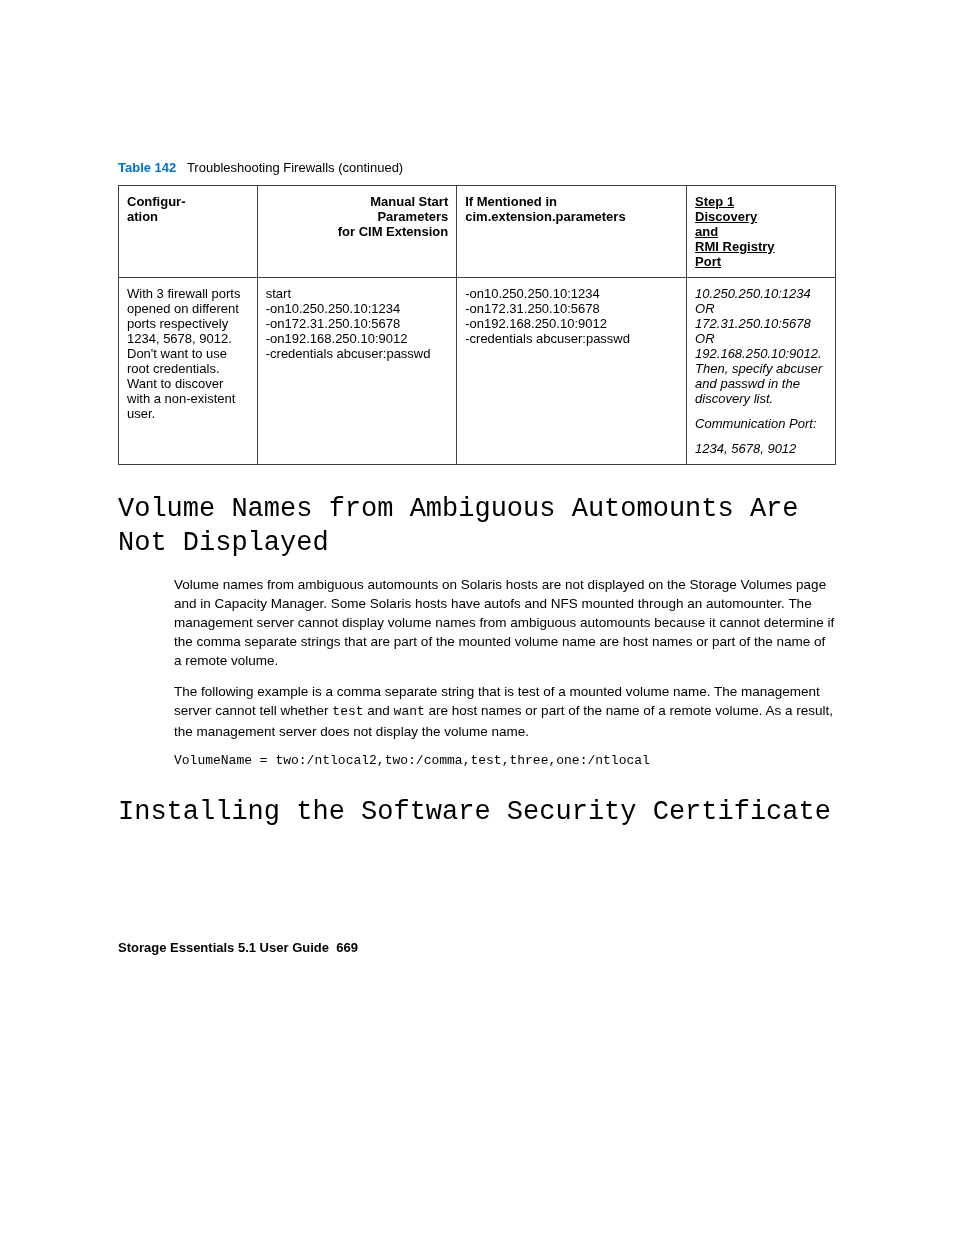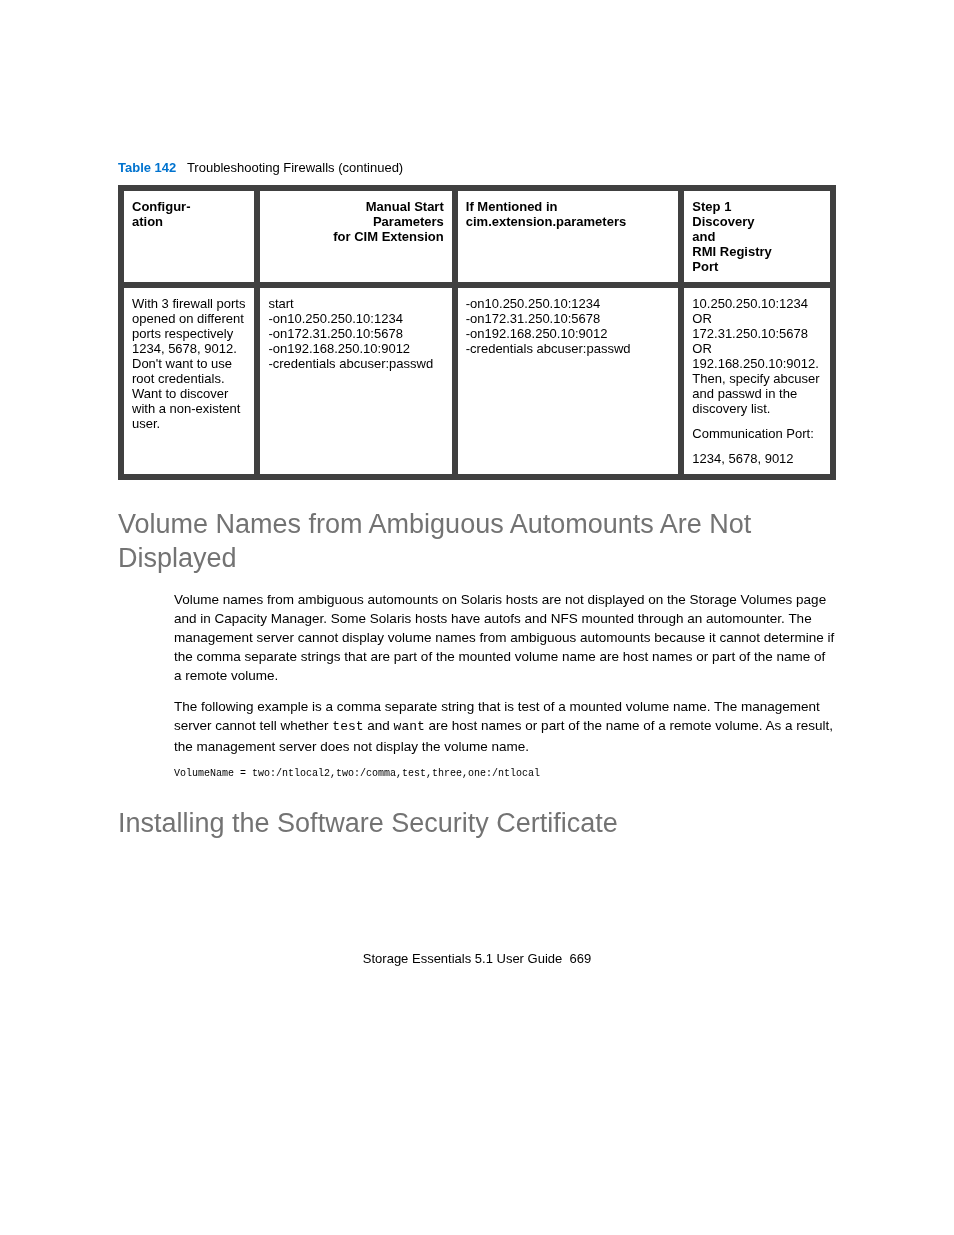--- a/index.html
+++ b/index.html
@@ -22,63 +22,64 @@
     color: #0073cf;
     font-weight: bold;
   }
   table.tf {
     width: 100%;
     border-collapse: collapse;
     border: 1.5px solid #000;
     font-size: 13px;
   }
   table.tf th, table.tf td {
-    border: 6px solid #404040;
+    border: 1px solid #404040;
     padding: 8px 8px;
     vertical-align: top;
     text-align: left;
   }
   table.tf th {
     font-weight: bold;
   }
   .col1 { width: 120px; }
   .col2 { width: 180px; }
   .col3 { width: 210px; }
   .col4 { width: 130px; }
-  td .para { margin-top: 10px; }
+  td .para { margin-top: 10px; font-style: italic; }
   td .para:first-child { margin-top: 0; }
   h2.section {
-    font-family: Liberation Sans, sans-serif;
+    font-family: Liberation Mono, monospace;
     font-weight: 300;
-    color: #737373;
+    color: #000000;
     font-size: 27px;
     line-height: 1.25;
     margin: 28px 0 14px 0;
   }
   .body-text {
     margin-left: 56px;
     font-size: 13.5px;
     line-height: 1.42;
   }
   .body-text p { margin: 0 0 12px 0; }
   .mono {
     font-family: "Courier New", monospace;
     font-size: 13px;
     margin-top: 16px;
   }
   .code-block {
     font-family: "Courier New", monospace;
-    font-size: 10px;
+    font-size: 13px;
     margin: 4px 0 6px 56px;
     white-space: pre;
   }
   .footer {
-    text-align: center;
+    text-align: left;
     font-size: 13px;
     margin-top: 110px;
+    font-weight: bold;
   }
 </style>
 </head>
 <body>
 
 <div class="page">
 
   <div class="table-caption">
     <span class="label">Table 142</span>&nbsp;&nbsp;
     <span>Troubleshooting Firewalls (continued)</span>
@@ -87,21 +88,21 @@
   <table class="tf">
     <thead>
       <tr>
         <th class="col1" style="white-space:pre-line;">Configur-
 ation</th>
         <th class="col2" style="white-space:pre-line;text-align:right;">Manual Start
 Parameters
 for CIM Extension</th>
         <th class="col3" style="white-space:pre-line;">If Mentioned in
 cim.extension.parameters</th>
-        <th class="col4" style="white-space:pre-line;">Step 1
+        <th class="col4" style="white-space:pre-line;text-decoration:underline;">Step 1
 Discovery
 and
 RMI Registry
 Port</th>
       </tr>
     </thead>
     <tbody>
       <tr>
         <td>With 3 firewall ports opened on different ports respectively 1234, 5678, 9012. Don't want to use root credentials. Want to discover with a non-existent user.</td>
         <td style="white-space:pre-line;">start

